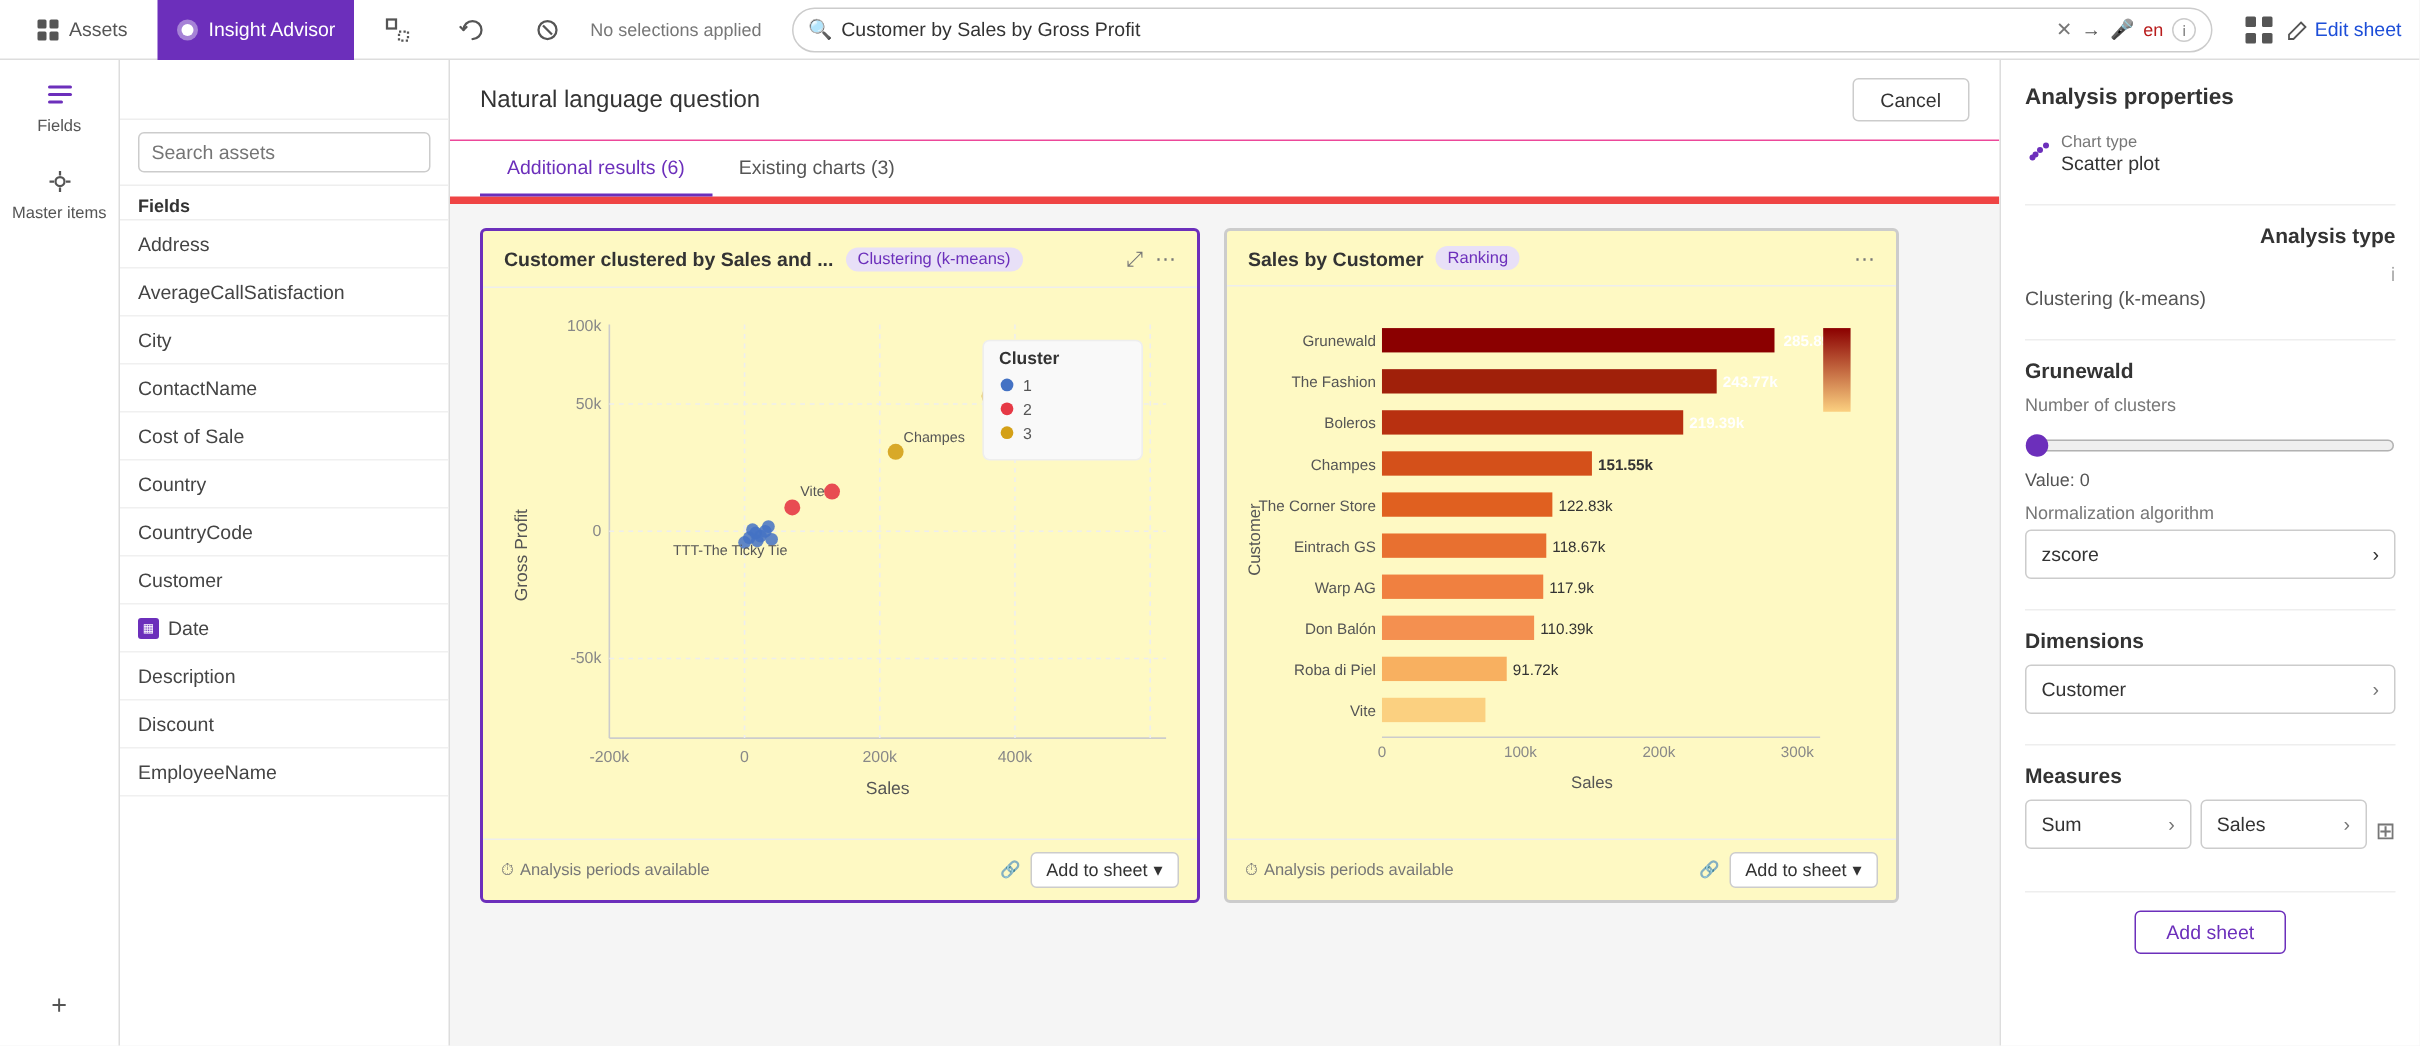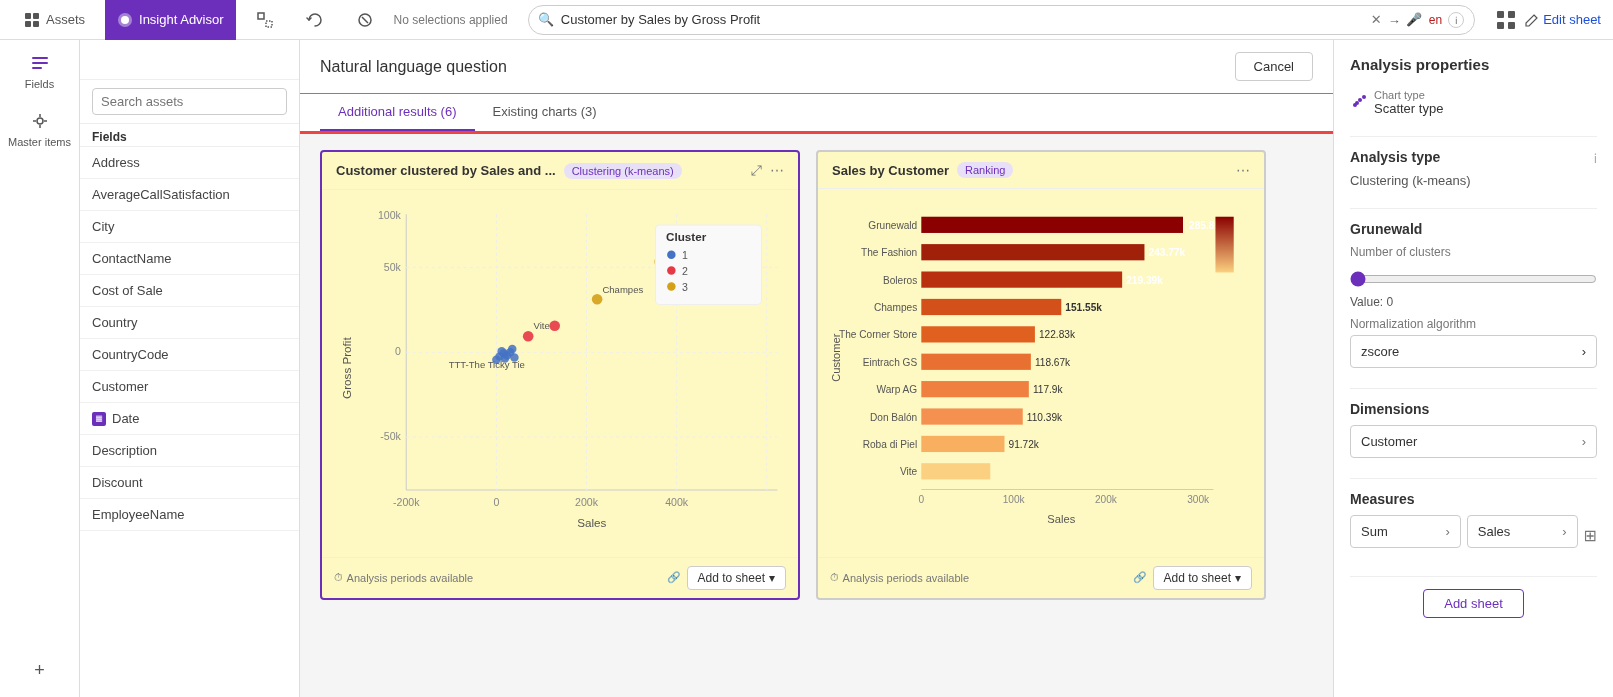--- a/index.html
+++ b/index.html
@@ -88,21 +88,21 @@
     
     .search-bar-area {
       position: absolute; left: 300px; top: 40px; right: 280px;
       height: 40px; display: flex; align-items: center;
       padding: 0 8px; background: #fff; border-bottom: 1px solid #ddd;
       gap: 6px;
     }
 
     
     .tabs-row {
-      padding: 0 20px; background: #fff; border-bottom: 3px solid #ef4444;
+      padding: 0 20px; background: #fff; border-bottom: 5px solid #ef4444;
       display: flex; gap: 0;
     }
     .tab {
       padding: 10px 18px; font-size: 13px; color: #555; cursor: pointer;
       border-bottom: 2px solid transparent;
     }
     .tab.active { color: #6c2fbb; border-bottom: 2px solid #6c2fbb; }
 
     
     .charts-grid {
@@ -513,29 +513,29 @@
         <span style="color:#6c2fbb;">
           <svg width="18" height="18" viewBox="0 0 18 18" fill="none">
             <circle cx="5" cy="13" r="2" fill="#6c2fbb"></circle>
             <circle cx="10" cy="8" r="2" fill="#6c2fbb"></circle>
             <circle cx="14" cy="5" r="2" fill="#6c2fbb"></circle>
             <circle cx="7" cy="11" r="2" fill="#6c2fbb"></circle>
           </svg>
         </span>
         <div>
           <div style="font-size:11px;color:#777;">Chart type</div>
-          <div style="font-size:13px;color:#333;font-weight:500;">Scatter type</div>
+          <div style="font-size:13px;color:#333;font-weight:500;">Scatter plot</div>
         </div>
       </div>
     </div>
 
     <hr class="rp-divider">
 
     <div class="rp-section">
-      <div style="display:flex;align-items:flex-start;justify-content:space-between;">
+      <div style="display:flex;align-items:flex-end;justify-content:space-between;flex-direction:column;">
         <div class="rp-section-title">Analysis type</div>
         <span class="analysis-info-btn">ℹ</span>
       </div>
       <div style="font-size:13px;color:#555;">Clustering (k-means)</div>
     </div>
 
     <hr class="rp-divider">
 
     <div class="rp-section">
       <div class="rp-section-title">Grunewald</div>

